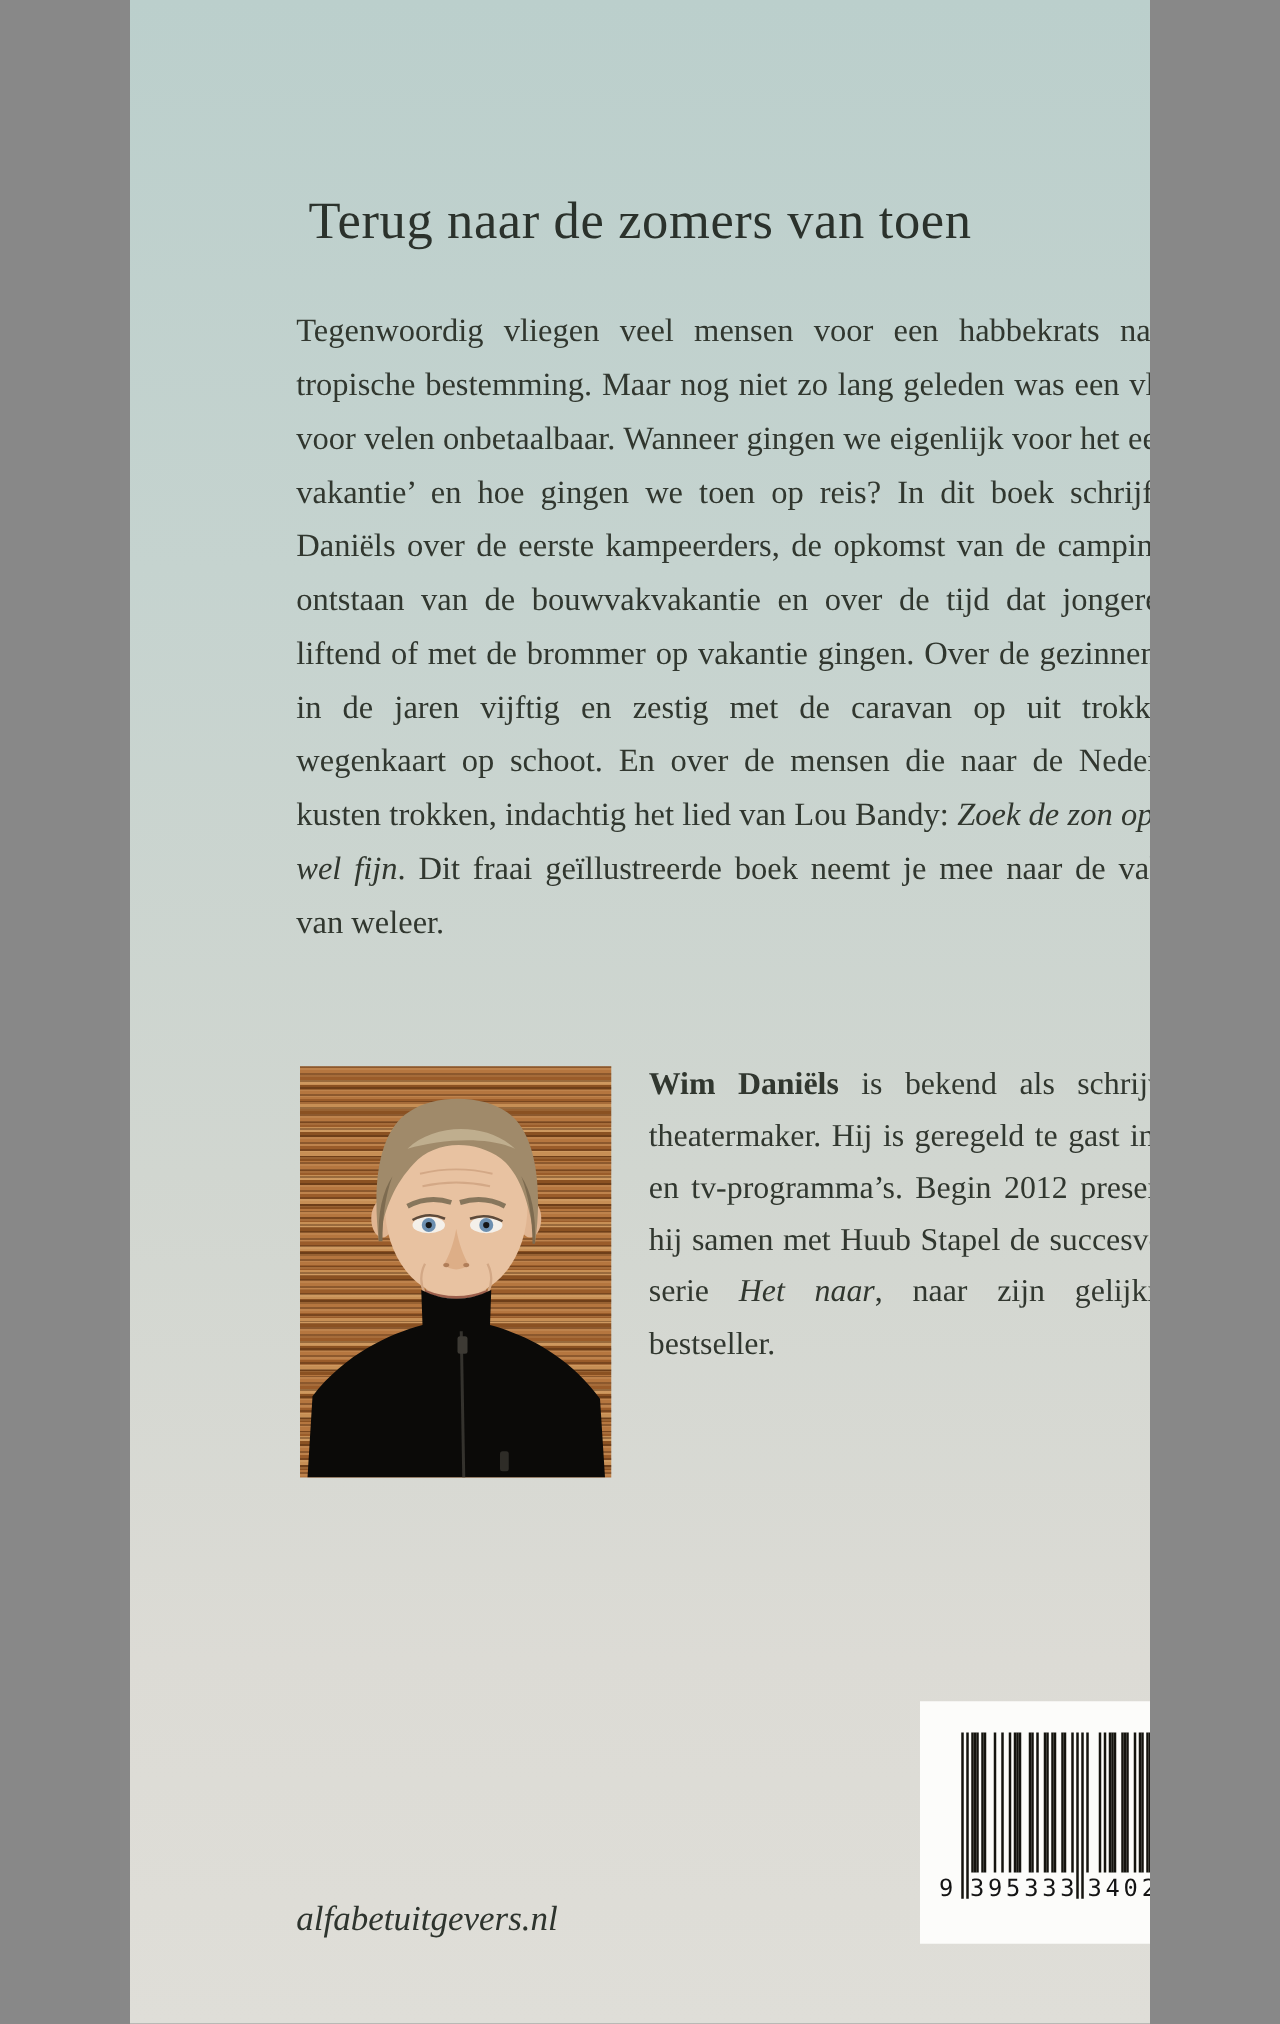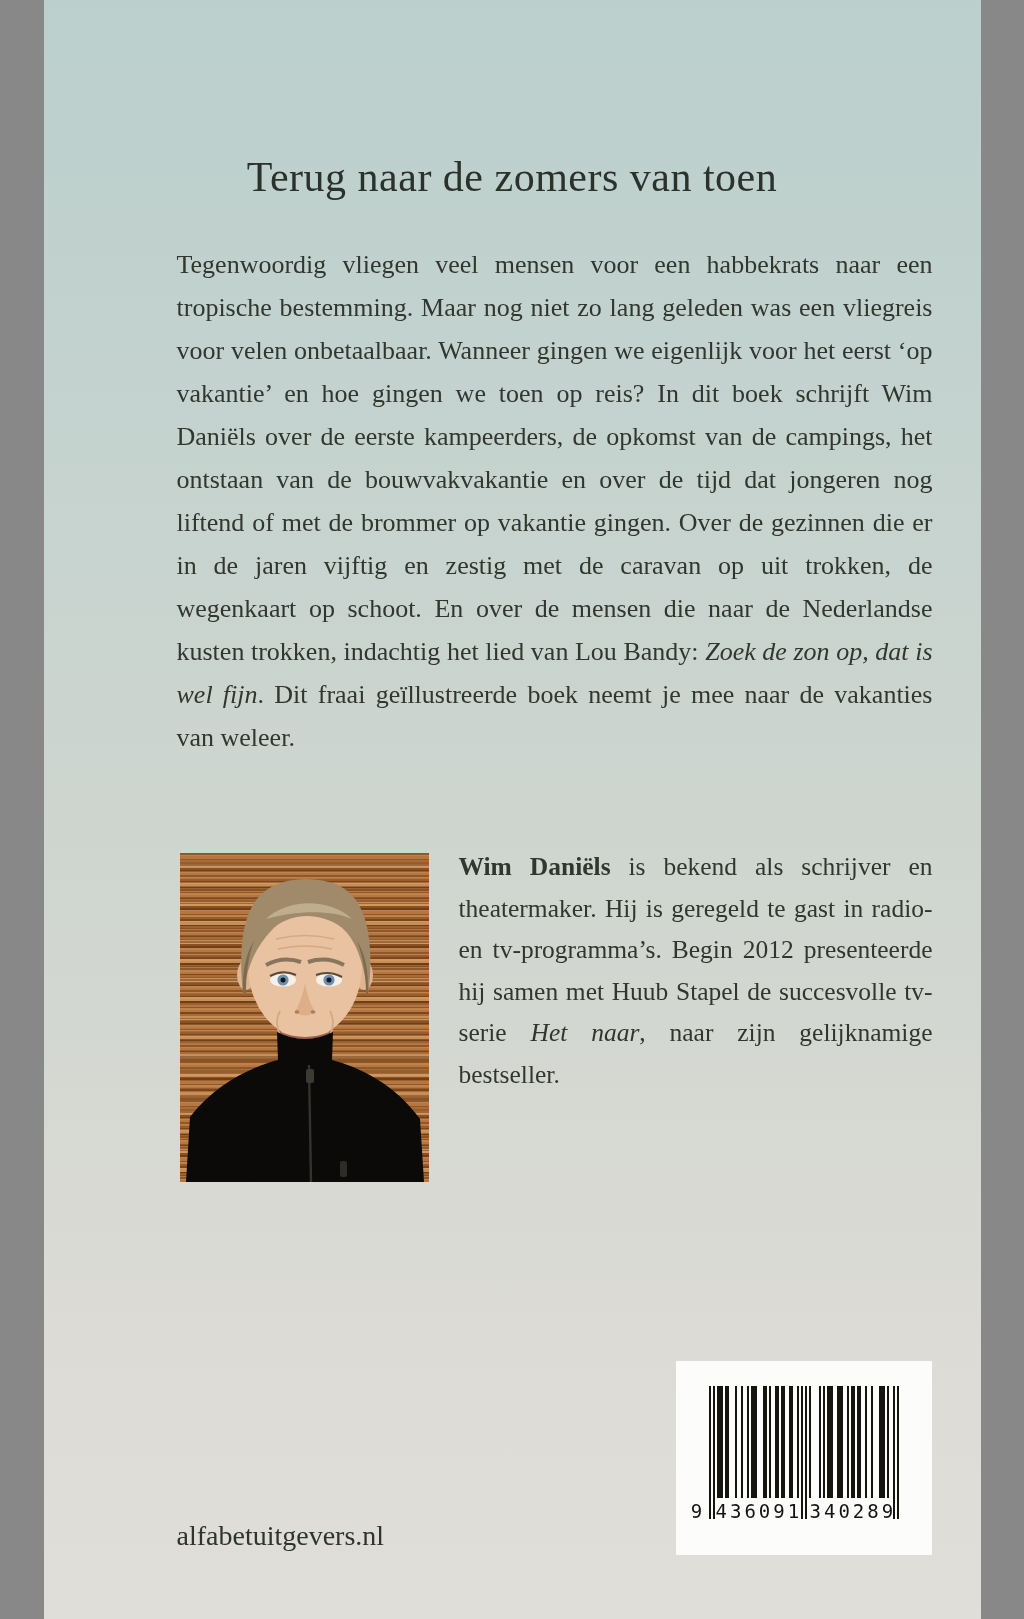--- a/index.html
+++ b/index.html
@@ -1,18 +1,18 @@
 <!DOCTYPE html>
 <html><head>
 <meta charset="utf-8">
 <style>
   html,body { margin:0; padding:0; background:#888; }
   .cover {
     position:relative;
-    width:937px; height:1619px;
+    width:816px; height:1619px;
     margin:0 auto;
     background:linear-gradient(180deg, #bbcfcc 0%, #c5d3cf 28%, #d1d6d0 58%, #dcdbd5 82%, #dfded8 100%);
     font-family:"Liberation Serif","DejaVu Serif",serif;
     color:#30362f;
     overflow:hidden;
   }
   .title {
     position:absolute; top:153px; left:0; width:100%;
     margin:0; text-align:center;
     font-size:42px; font-weight:400; letter-spacing:0.5px;
@@ -39,21 +39,21 @@
         #8a5122 15px, #8a5122 19px);
   }
   .photo svg { position:absolute; left:0; top:0; }
   .bio {
     position:absolute; left:415px; top:846px; width:474px;
     margin:0; font-size:25.5px; line-height:41.5px;
     text-align:justify; color:#31372f;
   }
   .publisher {
     position:absolute; left:133px; top:1520px;
-    font-size:28px; color:#2e342e;
+    font-size:28px; color:#2e342e;font-style:italic;
   }
   .barcode-box {
     position:absolute; left:632px; top:1361px; width:256px; height:194px;
     background:#fcfcfa;
   }
   .bars { position:absolute; left:33px; top:25px; width:190px; height:133px; }
   .bar { position:absolute; top:0; width:2px; background:#15140f; }
   .bar.normal { height:112px; }
   .bar.tall { height:133px; }
   .digits {
@@ -174,18 +174,18 @@
         <div class="bar normal" style="left: 162px; background: rgb(21, 20, 15);"></div>
         <div class="bar normal" style="left: 170px; background: rgb(21, 20, 15);"></div>
         <div class="bar normal" style="left: 172px; background: rgb(21, 20, 15);"></div>
         <div class="bar normal" style="left: 174px; background: rgb(21, 20, 15);"></div>
         <div class="bar normal" style="left: 178px; background: rgb(21, 20, 15);"></div>
         <div class="bar tall" style="left: 184px; background: rgb(21, 20, 15);"></div>
         <div class="bar tall" style="left: 188px; background: rgb(21, 20, 15);"></div>
       </div>
     <div class="digits">
       <span class="digit-prefix">9</span>
-      <span class="digit-g1">436091</span>
+      <span class="digit-g1">395333</span>
       <span class="digit-g2">340289</span>
     </div>
   </div>
 
 </div>
 
 </body></html>

